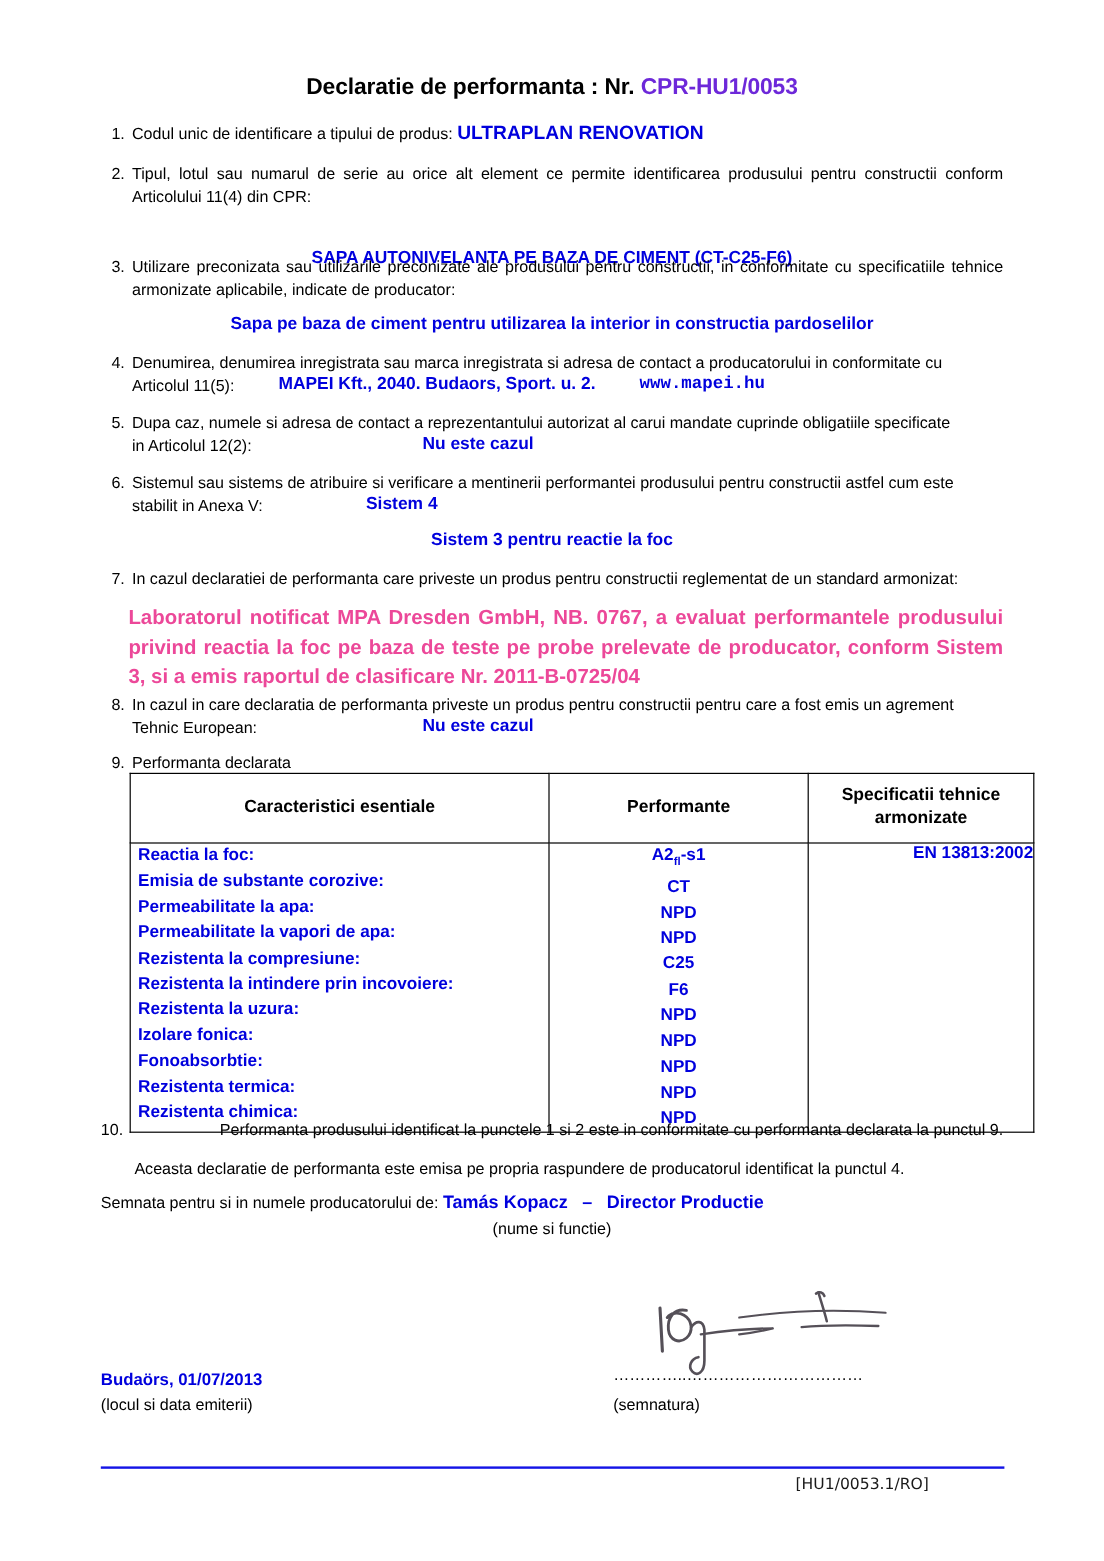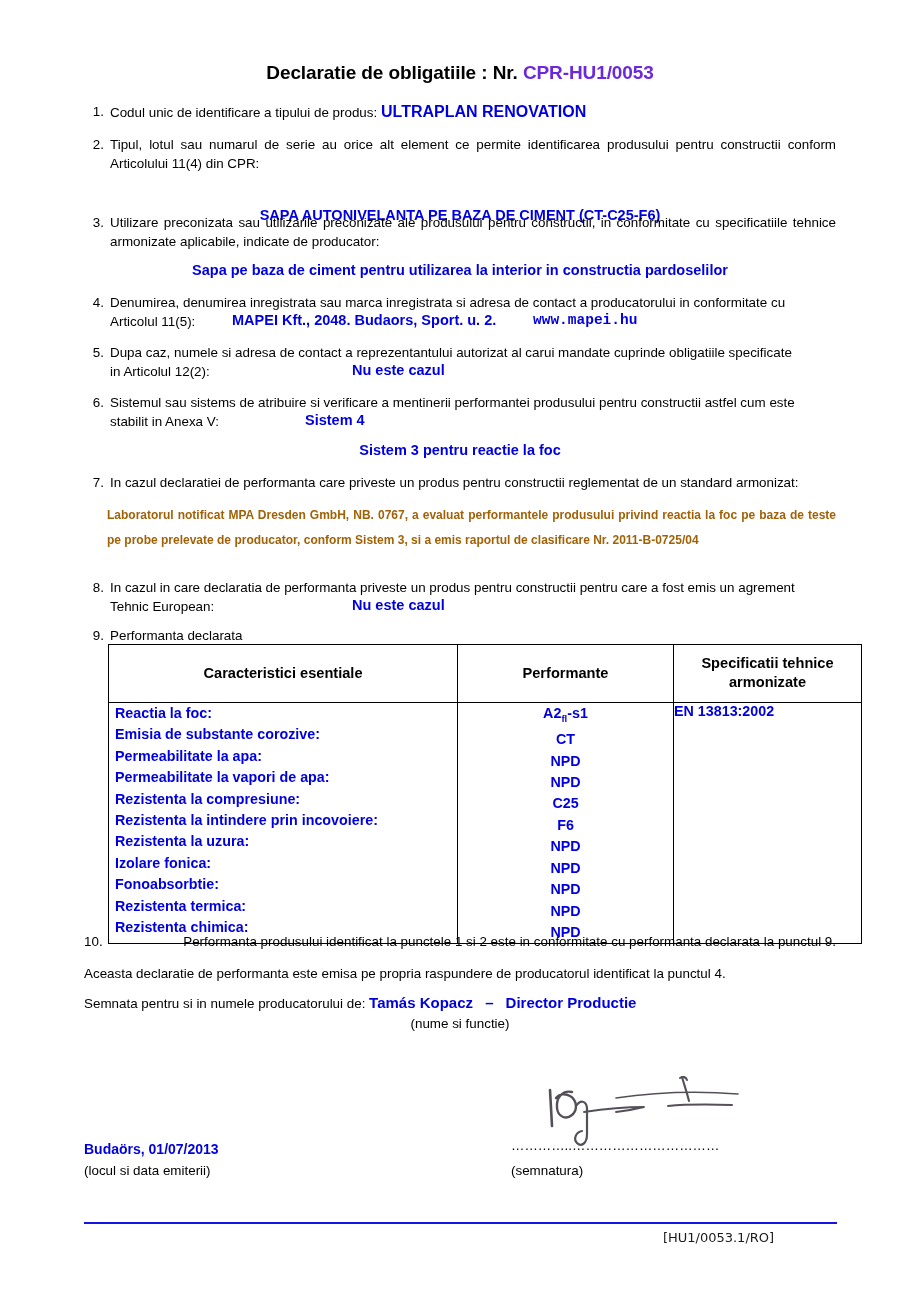--- a/index.html
+++ b/index.html
@@ -69,23 +69,23 @@
     position: absolute;
     font-size: 13.4px;
     line-height: 19px;
   }
 
   
   .bigblue {
     position: absolute;
     left: 107px;
     width: 729px;
-    color: #a16207;
-    font-weight: bold;
-    font-size: 12px;
+    color: #ec4899;
+    font-weight: bold;
+    font-size: 17px;
     line-height: 24.5px;
     text-align: justify;
   }
 
   
   .perf-table {
     position: absolute;
     left: 108px;
     top: 644px;
     width: 726px;
@@ -115,21 +115,21 @@
   .cell-list .row-line {
     font-size: 14.3px;
     font-weight: bold;
     color: #0000DD;
     line-height: 21.4px;
     white-space: nowrap;
   }
   .char-cell .row-line { padding-left: 6px; text-align: left; }
   .perf-cell .row-line { text-align: center; }
   .spec-cell {
-    text-align: left;
+    text-align: right;
     vertical-align: middle;
     font-size: 14.3px;
     font-weight: bold;
     color: #0000DD;
   }
   sub { font-size: 9.5px; }
 
   .footnote-para {
     position: absolute;
     left: 84px;
@@ -176,21 +176,21 @@
     color: #1a1a1a;
   }
   .nowrap { white-space: nowrap; }
 </style>
 </head>
 <body>
 
 <div class="page">
 
   <div class="doc-title">
-    <span>Declaratie de obligatiile : Nr.</span>
+    <span>Declaratie de performanta : Nr.</span>
     <span class="blue">CPR-HU1/0053</span>
   </div>
 
   <div class="clause" style="top:102px;">
     <span class="num">1.</span>
     <div class="body nojust">
       <span>Codul unic de identificare a tipului de produs:</span>
       <span class="bluebold" style="font-size:16px;">ULTRAPLAN RENOVATION</span>
     </div>
   </div>
@@ -207,21 +207,21 @@
   </div>
   <div class="center-blue" style="top:262px;">Sapa pe baza de ciment pentru utilizarea la interior in constructia pardoselilor</div>
 
   <div class="clause" style="top:293px;">
     <span class="num">4.</span>
     <div class="body nojust">
       <span>Denumirea, denumirea inregistrata sau marca inregistrata si adresa de contact a producatorului in conformitate  cu</span>
     </div>
   </div>
   <div class="para" style="left:110px; top:312px;">Articolul 11(5):</div>
-  <div class="para bluebold nowrap" style="left:232px; top:311px; font-size:14.5px;">MAPEI Kft., 2048. Budaors, Sport. u. 2.</div>
+  <div class="para bluebold nowrap" style="left:232px; top:311px; font-size:14.5px;">MAPEI Kft., 2040. Budaors, Sport. u. 2.</div>
   <div class="para bluebold nowrap" style="left:533px; top:311px; font-size:14.5px;font-family:Liberation Mono, monospace;">www.mapei.hu</div>
 
   <div class="clause" style="top:343px;">
     <span class="num">5.</span>
     <div class="body nojust">Dupa caz, numele si adresa de contact a reprezentantului autorizat al carui mandate cuprinde obligatiile specificate</div>
   </div>
   <div class="para" style="left:110px; top:362px;">in Articolul 12(2):</div>
   <div class="para bluebold nowrap" style="left:352px; top:361px; font-size:14.5px;">Nu este cazul</div>
 
   <div class="clause" style="top:393px;">
@@ -292,21 +292,21 @@
         <td class="spec-cell">EN 13813:2002</td>
       </tr>
     </tbody>
   </table>
 
   <div class="footnote-para" style="top:932px;">
     <span class="num10">10.</span>
     <div class="b10">Performanta produsului identificat la punctele 1 si 2 este in conformitate cu performanta declarata la punctul 9.</div>
   </div>
 
-  <div class="footnote-para" style="top:964px;">Aceasta declaratie de performanta este emisa pe propria raspundere de producatorul identificat la punctul 4.</div>
+  <div class="footnote-para" style="top:964px;margin-left:28px;">Aceasta declaratie de performanta este emisa pe propria raspundere de producatorul identificat la punctul 4.</div>
 
   <div class="footnote-para" style="top:993px;">
     <span>Semnata pentru si in numele producatorului de:</span>
     <span class="bluebold" style="font-size:15px;margin-top:24px;">Tamás Kopacz</span>
     <span class="bluebold" style="font-size:15px;">&nbsp;&nbsp;</span><span class="bluebold" style="font-size:15px;">–</span><span class="bluebold" style="font-size:15px;">&nbsp;&nbsp;</span>
     <span class="bluebold" style="font-size:15px;">Director Productie</span>
   </div>
 
   <div class="para" style="left:84px; top:1014px; width:752px; text-align:center;">(nume si functie)</div>
 

